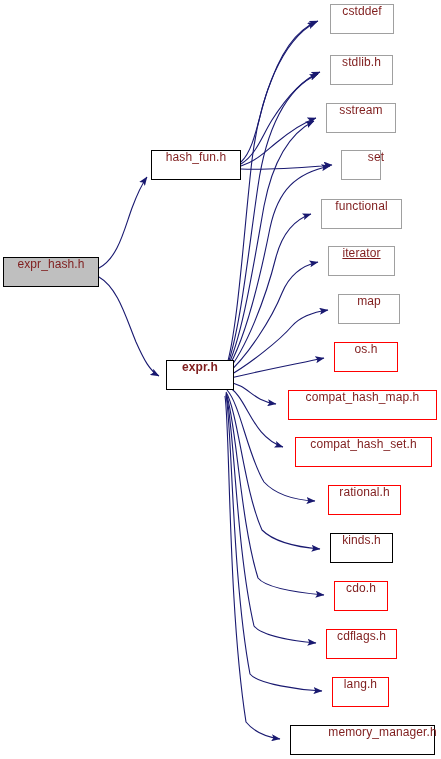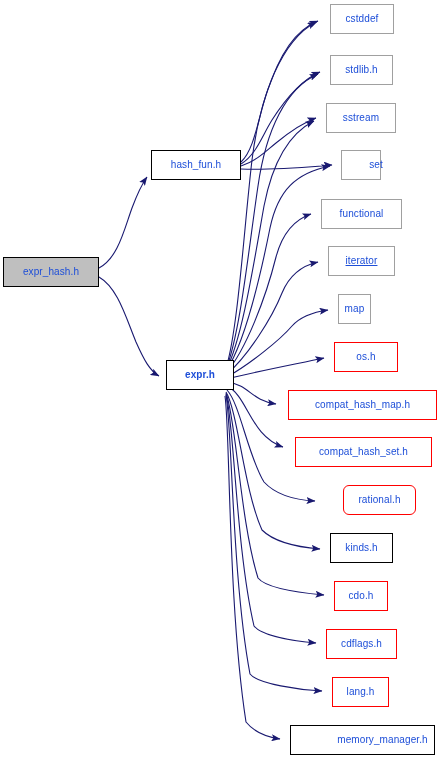--- a/index.html
+++ b/index.html
@@ -21,27 +21,26 @@
     position: absolute;
     left: 0;
     top: 0;
     width: 441px;
     height: 759px;
   }
   .graph-node {
     position: absolute;
     box-sizing: border-box;
     display: flex;
-    align-items: center;
     justify-content: center;
     background: #ffffff;
     border: 1px solid #000000;
-    font-size: 10px;
+    font-size: 12px;
     line-height: 1;
-    color: #1d4ed8;
+    color: #7f1d1d;
     white-space: nowrap;
     letter-spacing: 0.1px;
   }
   .graph-node.node-root {
     background: #bfbfbf;
     border-color: #000000;
   }
   .graph-node.node-system {
     border-color: #a0a0a0;
   }
@@ -110,33 +109,33 @@
       </div>
       <div class="graph-node node-system" style="left: 341px; top: 150px; width: 40px; height: 30px; padding-left: 30px;">
         <span class="node-label">set</span>
       </div>
       <div class="graph-node node-system" style="left: 321px; top: 199px; width: 81px; height: 30px;">
         <span class="node-label">functional</span>
       </div>
       <div class="graph-node node-system" style="left: 328px; top: 246px; width: 67px; height: 30px; text-decoration: underline;">
         <span class="node-label">iterator</span>
       </div>
-      <div class="graph-node node-system" style="left: 338px; top: 294px; width: 33px; height: 30px;">
+      <div class="graph-node node-system" style="left: 338px; top: 294px; width: 62px; height: 30px;">
         <span class="node-label">map</span>
       </div>
       <div class="graph-node node-red" style="left: 334px; top: 342px; width: 64px; height: 30px;">
         <span class="node-label">os.h</span>
       </div>
       <div class="graph-node node-red" style="left: 288px; top: 390px; width: 149px; height: 30px;">
         <span class="node-label">compat_hash_map.h</span>
       </div>
       <div class="graph-node node-red" style="left: 295px; top: 437px; width: 137px; height: 30px;">
         <span class="node-label">compat_hash_set.h</span>
       </div>
-      <div class="graph-node node-red" style="left: 343px; top: 485px; width: 73px; height: 30px; border-radius: 6px;">
+      <div class="graph-node node-red" style="left: 328px; top: 485px; width: 73px; height: 30px;">
         <span class="node-label">rational.h</span>
       </div>
       <div class="graph-node node-local" style="left: 330px; top: 533px; width: 63px; height: 30px;">
         <span class="node-label">kinds.h</span>
       </div>
       <div class="graph-node node-red" style="left: 334px; top: 581px; width: 54px; height: 30px;">
         <span class="node-label">cdo.h</span>
       </div>
       <div class="graph-node node-red" style="left: 326px; top: 629px; width: 71px; height: 30px;">
         <span class="node-label">cdflags.h</span>

